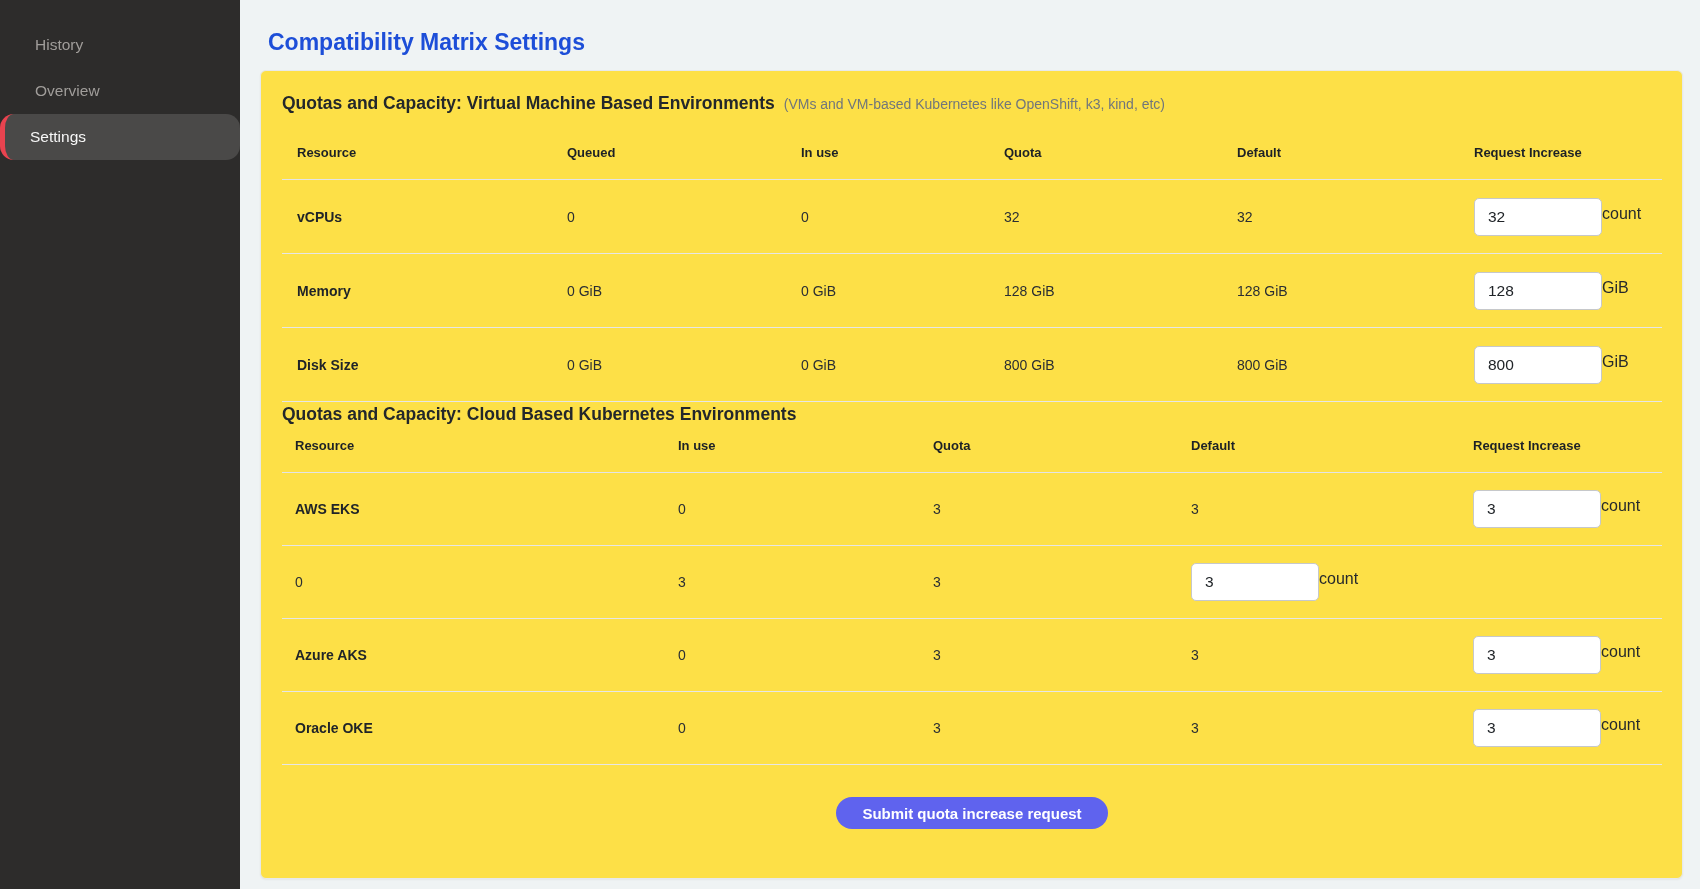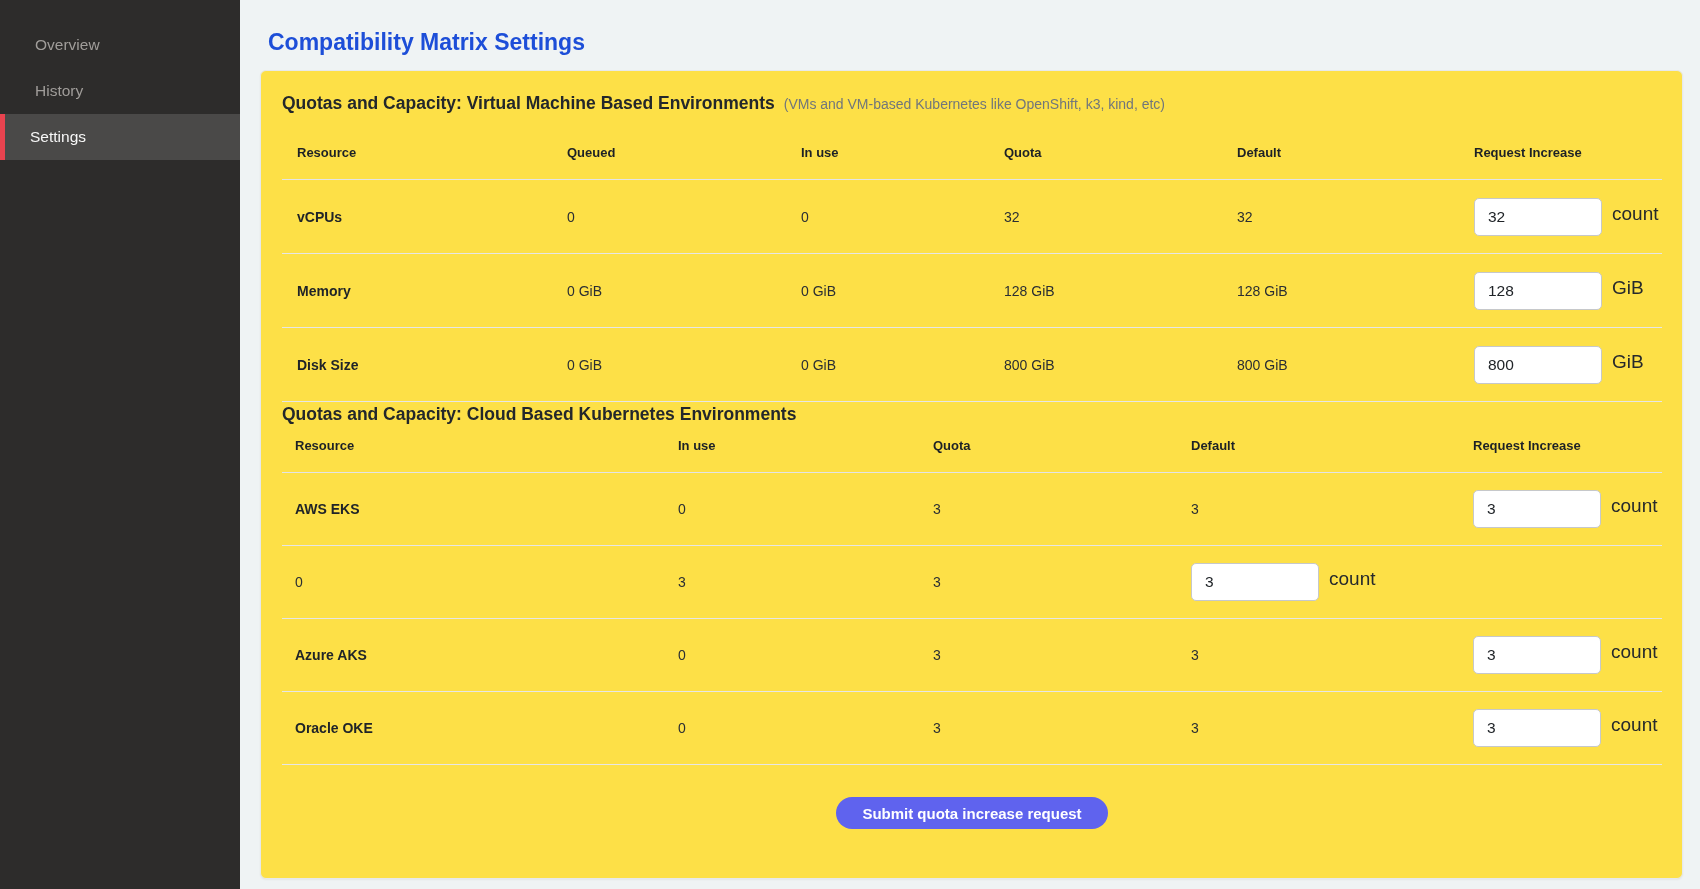--- a/index.html
+++ b/index.html
@@ -29,20 +29,21 @@
     font-size:15.5px;
     color:#a09d9a;
     cursor:pointer;
     border-left:5px solid transparent;
   }
   .nav-item.active{
     background:#4a4948;
     color:#f7f7f7;
     border-left:5px solid var(--accent-red);
     padding-left:25px;
+    border-radius:14px;
   }
 
   
   .main{
     flex:1;height:100%;
     background:#eff3f4;
     padding:20px 17px 18px 20px;
     overflow:hidden;
   }
   h1.page-title{
@@ -103,22 +104,22 @@
     border:1px solid #c6c8ca;
     border-radius:5px;
     padding:0 8px 0 13px;
     font-family:"Liberation Sans","DejaVu Sans",sans-serif;
     font-size:15.5px;
     color:#202428;
     background:#ffffff;
     outline:none;
   }
   .req .unit{
-    margin-left:10px;
-    font-size:19px;
+    margin-left:0;
+    font-size:16px;
     color:#26292c;
     transform:translateY(-3px);
   }
 
   .submit-row{
     margin-top:32px;
     display:flex;
     justify-content:center;
   }
   .submit-row button{
@@ -134,22 +135,22 @@
     cursor:pointer;
   }
 </style>
 </head>
 <body>
 
 <div class="app">
 
   <aside class="sidebar">
     <nav>
+      <div class="nav-item">History</div>
       <div class="nav-item">Overview</div>
-      <div class="nav-item">History</div>
       <div class="nav-item active">Settings</div>
     </nav>
   </aside>
 
   <main class="main">
     <h1 class="page-title">Compatibility Matrix Settings</h1>
 
     <section class="card">
 
       <div class="section-head">

